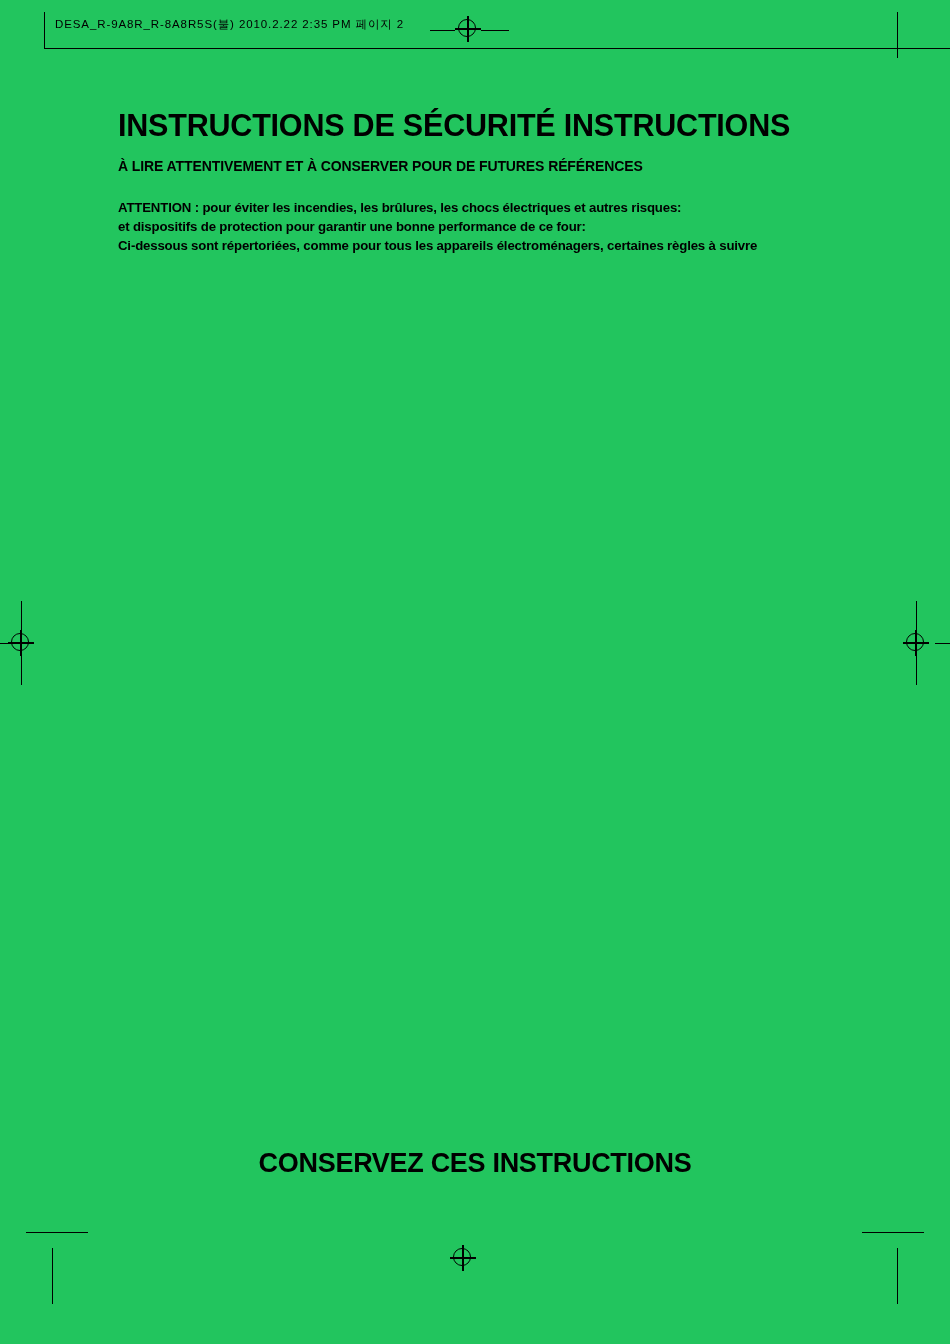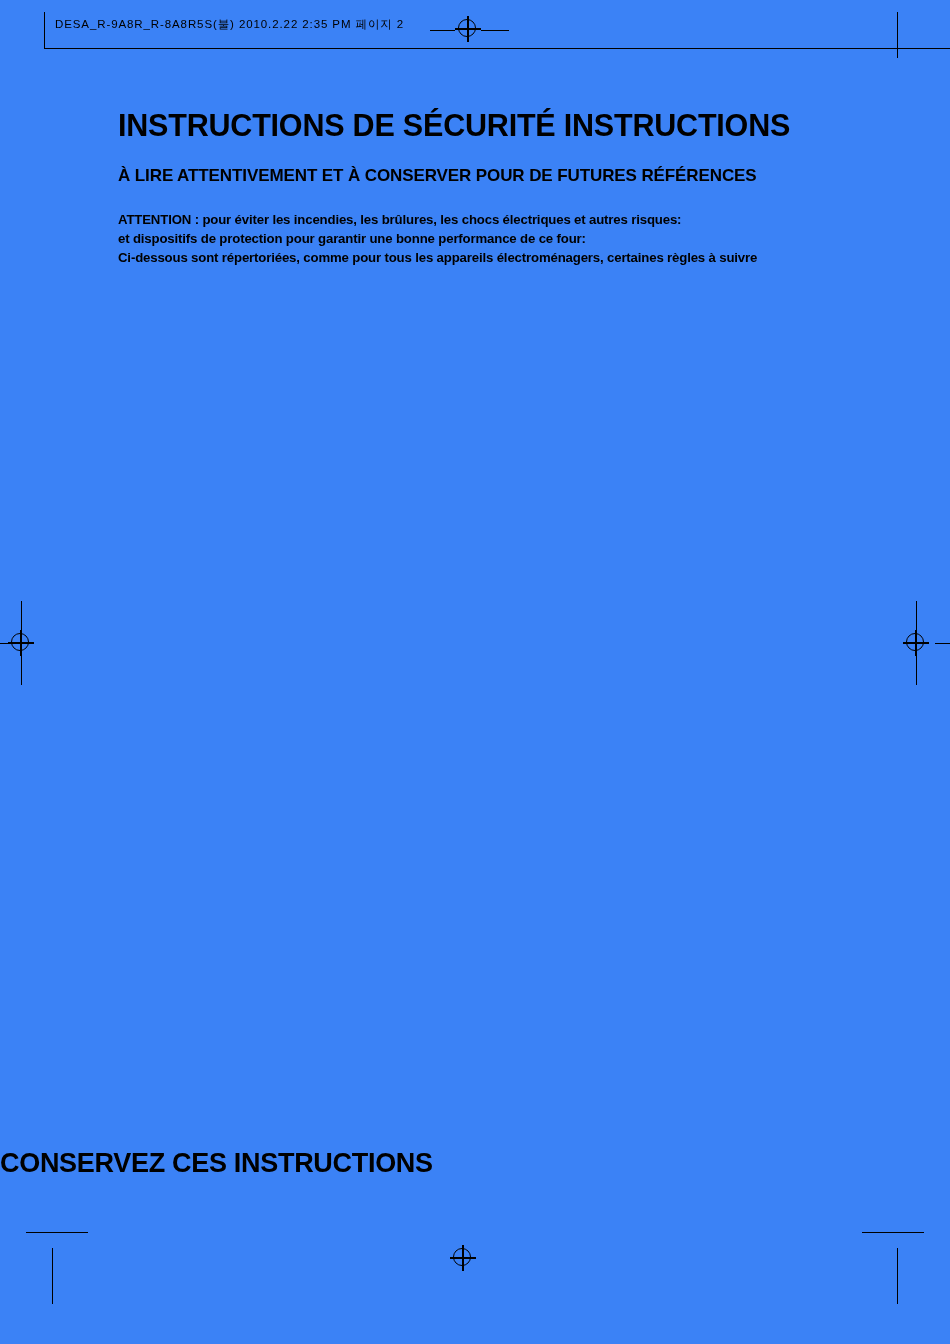--- a/index.html
+++ b/index.html
@@ -8,21 +8,21 @@
     background: #ffffff;
   }
   body {
     font-family: "Liberation Sans", sans-serif;
     color: #000000;
   }
   .page {
     position: relative;
     width: 950px;
     height: 1344px;
-    background: #3b82f6;
+    background: #22c55e;
     overflow: hidden;
   }
 
   
   .crop-line {
     position: absolute;
     background: #000000;
   }
 
   .reg-mark {
@@ -93,39 +93,40 @@
     width: 730px;
   }
   h1.doc-title {
     margin: 0;
     font-size: 30.5px;
     font-weight: bold;
     letter-spacing: -0.2px;
     line-height: 1.12;
   }
   .subtitle {
-    margin-top: 24px;
-    font-size: 17px;
+    margin-top: 16px;
+    font-size: 14px;
     font-weight: bold;
     letter-spacing: -0.1px;
   }
   .para {
     margin-top: 24px;
     font-size: 13.2px;
     font-weight: bold;
     line-height: 1.45;
     letter-spacing: -0.15px;
   }
   .para .line { display: block; }
 
   .footer-title {
     position: absolute;
     left: 0;
     top: 1148px;
     width: 950px;
+    text-align: center;
     font-size: 27px;
     font-weight: bold;
     letter-spacing: -0.3px;
   }
 </style>
 </head>
 <body>
 
 <div class="page">
 

